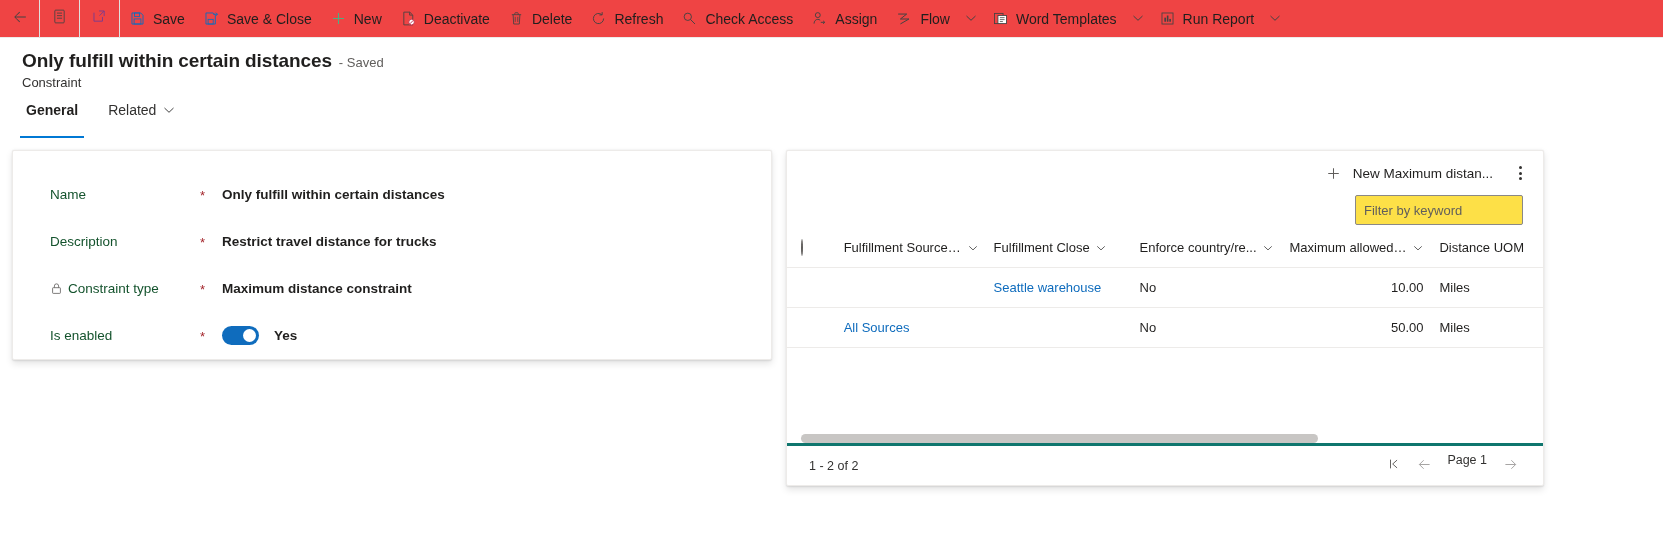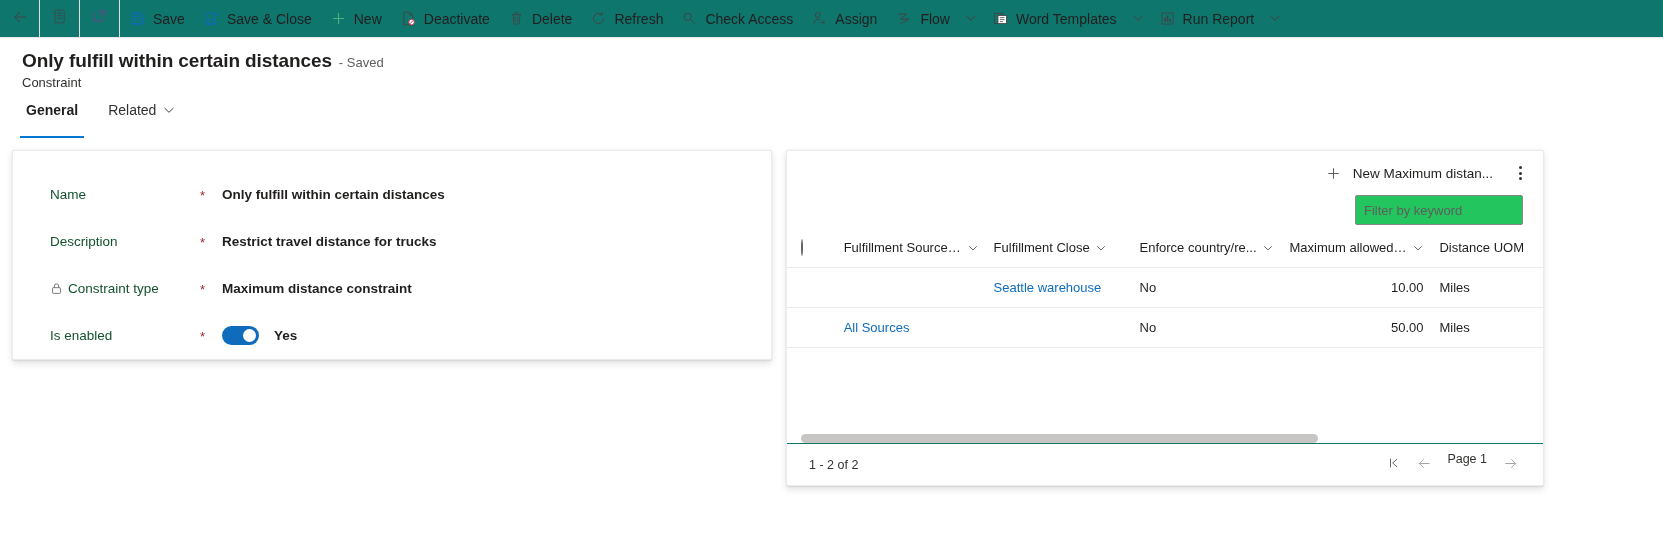--- a/index.html
+++ b/index.html
@@ -10,21 +10,21 @@
     color: #323130;
     overflow: hidden;
   }
 
   
   .command-bar {
     height: 38px;
     display: flex;
     align-items: center;
     border-bottom: 1px solid #edebe9;
-    background: #0f766e;
+    background: #ef4444;
     position: relative;
   }
   .cmd-sep {
     width: 1px; height: 38px; background: #e1dfdd; flex: none;
   }
   .icon-only-btn {
     width: 39px; height: 38px;
     display: flex; align-items: center; justify-content: center;
     cursor: pointer; background: transparent; border: none;
   }
@@ -164,21 +164,21 @@
     cursor: pointer; margin-left: 6px;
   }
   .overflow-dots { display: flex; flex-direction: column; gap: 2.5px; align-items: center; }
   .overflow-dots i { width: 3px; height: 3px; border-radius: 50%; background: #323130; display: block; }
 
   .filter-row { display: flex; justify-content: flex-end; padding: 0 20px 0 0; height: 34px; }
   .filter-box {
     width: 168px; height: 30px;
     border: 1px solid #8a8886;
     border-radius: 2px;
-    background: #22c55e;
+    background: #fde047;
     padding: 0 8px;
     font-size: 13px;
     color: #201f1e;
     font-family: "Liberation Sans", sans-serif;
     outline: none;
   }
   .filter-box::placeholder { color: #605e5c; }
 
   .grid-scroll-area { flex: 1; overflow: hidden; position: relative; }
   table.subgrid {
@@ -227,21 +227,21 @@
   }
   .hscroll-thumb {
     height: 9px; width: 73%;
     background: #c8c6c4; border-radius: 5px; cursor: pointer;
   }
 
   .grid-footer {
     height: 42px;
     display: flex; align-items: center;
     padding: 0 20px 0 22px;
-    border-top: 1px solid #0f766e;
+    border-top: 3px solid #0f766e;
     font-size: 12.5px; color: #323130;
   }
   .pager { margin-left: auto; display: flex; align-items: flex-start; gap: 4px; }
   .pager-btn {
     width: 26px; height: 26px; display: flex; align-items: center; justify-content: center;
     cursor: pointer; color: #a19f9d;
   }
   .pager-btn.active { color: #605e5c; }
   .page-label { font-size: 12.5px; color: #323130; padding: 0 6px; white-space: nowrap; }
 </style>

